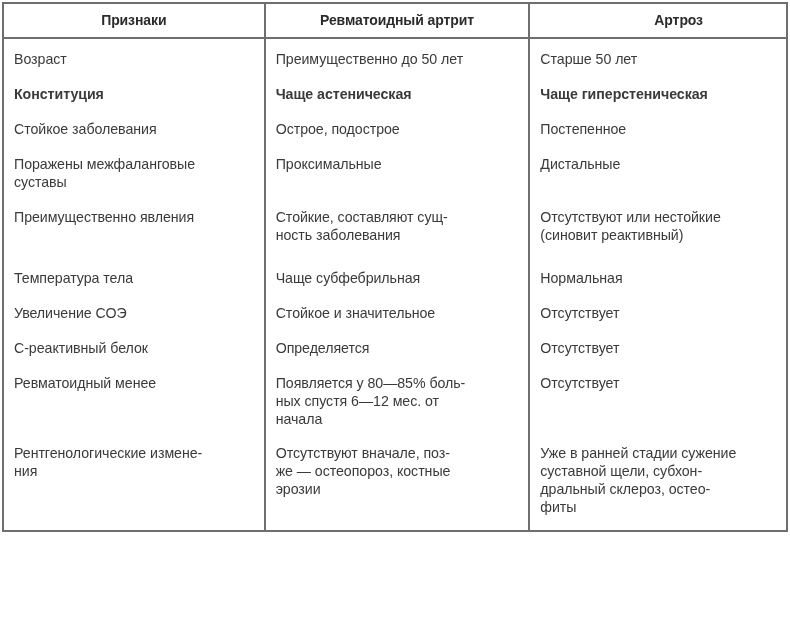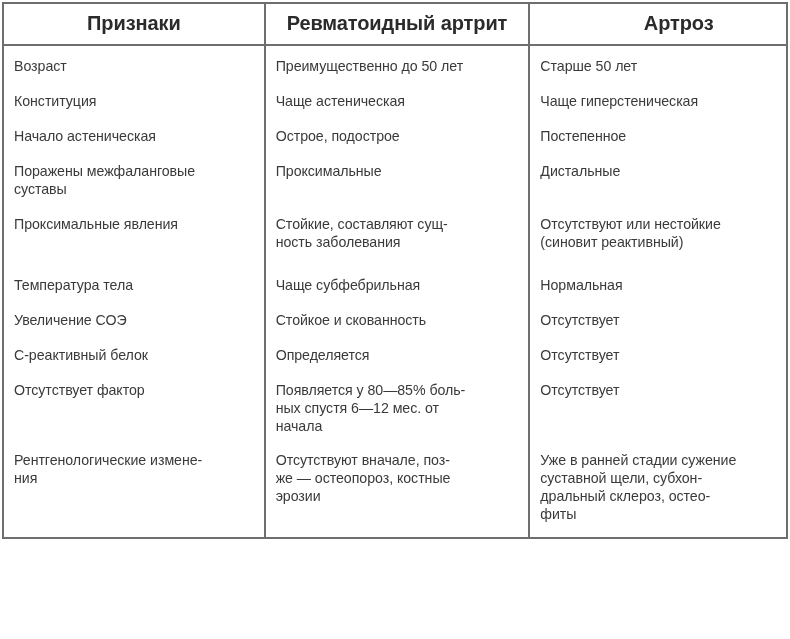--- a/index.html
+++ b/index.html
@@ -37,21 +37,21 @@
     border-bottom: 2px solid #6e6e6e;
     border-left: 2px solid #6e6e6e;
     border-right: 2px solid #6e6e6e;
   }
 
   col.c1 { width: 261px; }
   col.c2 { width: 264px; }
   col.c3 { width: 257px; }
 
   thead th {
-    font-size: 20px;
+    font-size: 14px;
     font-weight: bold;
     text-align: center;
     color: #2b2b2b;
     padding: 8px 6px 9px 6px;
     border-bottom: 2px solid #6e6e6e;
     border-right: 2px solid #6e6e6e;
     letter-spacing: -0.1px;
     vertical-align: middle;
     white-space: nowrap;
   }
@@ -66,21 +66,21 @@
     border-right: 2px solid #6e6e6e;
     color: #3a3a3a;
     letter-spacing: -0.05px;
   }
   tbody td:last-child { border-right: none; }
 
   tbody tr td { height: 35px; }
 
   
   tbody tr.r1 td  { height: 35px; padding-top: 11px; }
-  tbody tr.r2 td  { height: 35px; }
+  tbody tr.r2 td  { height: 35px; font-weight: bold; }
   tbody tr.r3 td  { height: 35px; }
   tbody tr.r4 td  { height: 53px; margin-left: 21px; }
   tbody tr.r5 td  { height: 60px; }
   tbody tr.r6 td  { height: 61px; }
   tbody tr.r7 td  { height: 35px; margin-top: 37px; }
   tbody tr.r8 td  { height: 35px; }
   tbody tr.r9 td  { height: 35px; margin-top: 48px; }
   tbody tr.r10 td { height: 70px; }
   tbody tr.r11 td { height: 86px; margin-top: 10px; }
 
@@ -114,67 +114,67 @@
         <td>Старше 50 лет</td>
       </tr>
 
       <tr class="r2">
         <td>Конституция</td>
         <td>Чаще астеническая</td>
         <td>Чаще гиперстеническая</td>
       </tr>
 
       <tr class="r3">
-        <td>Начало астеническая</td>
+        <td>Стойкое заболевания</td>
         <td>Острое, подострое</td>
         <td>Постепенное</td>
       </tr>
 
       <tr class="r4">
         <td>
           <span class="cellline">Поражены межфаланговые</span>
           <span class="cellline">суставы</span>
         </td>
         <td>Проксимальные</td>
         <td>Дистальные</td>
       </tr>
 
 
       <tr class="r6">
-        <td>Проксимальные явления</td>
+        <td>Преимущественно явления</td>
         <td>
           <span class="cellline">Стойкие, составляют сущ-</span>
           <span class="cellline">ность заболевания</span>
         </td>
         <td>
           <span class="cellline">Отсутствуют или нестойкие</span>
           <span class="cellline">(синовит реактивный)</span>
         </td>
       </tr>
 
       <tr class="r7">
         <td>Температура тела</td>
         <td>Чаще субфебрильная</td>
         <td>Нормальная</td>
       </tr>
 
       <tr class="r8">
         <td>Увеличение СОЭ</td>
-        <td>Стойкое и скованность</td>
+        <td>Стойкое и значительное</td>
         <td>Отсутствует</td>
       </tr>
 
       <tr class="r9">
         <td>С-реактивный белок</td>
         <td>Определяется</td>
         <td>Отсутствует</td>
       </tr>
 
       <tr class="r10">
-        <td>Отсутствует фактор</td>
+        <td>Ревматоидный менее</td>
         <td>
           <span class="cellline">Появляется у 80—85% боль-</span>
           <span class="cellline">ных спустя 6—12 мес. от</span>
           <span class="cellline">начала</span>
         </td>
         <td>Отсутствует</td>
       </tr>
 
       <tr class="r11">
         <td>

